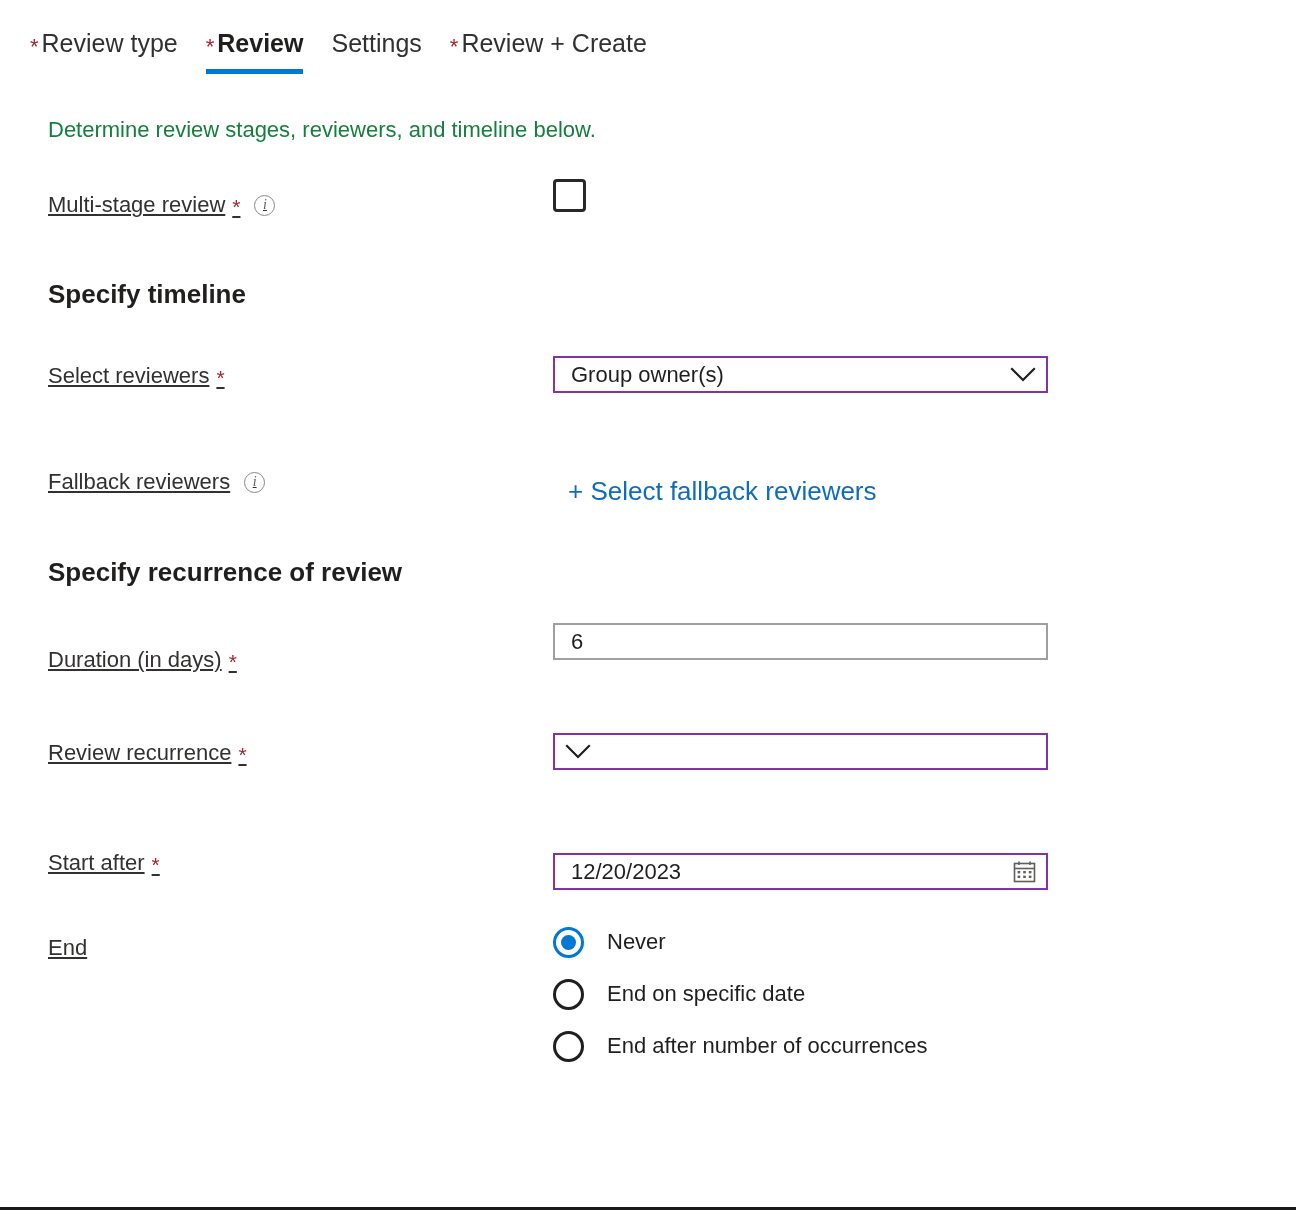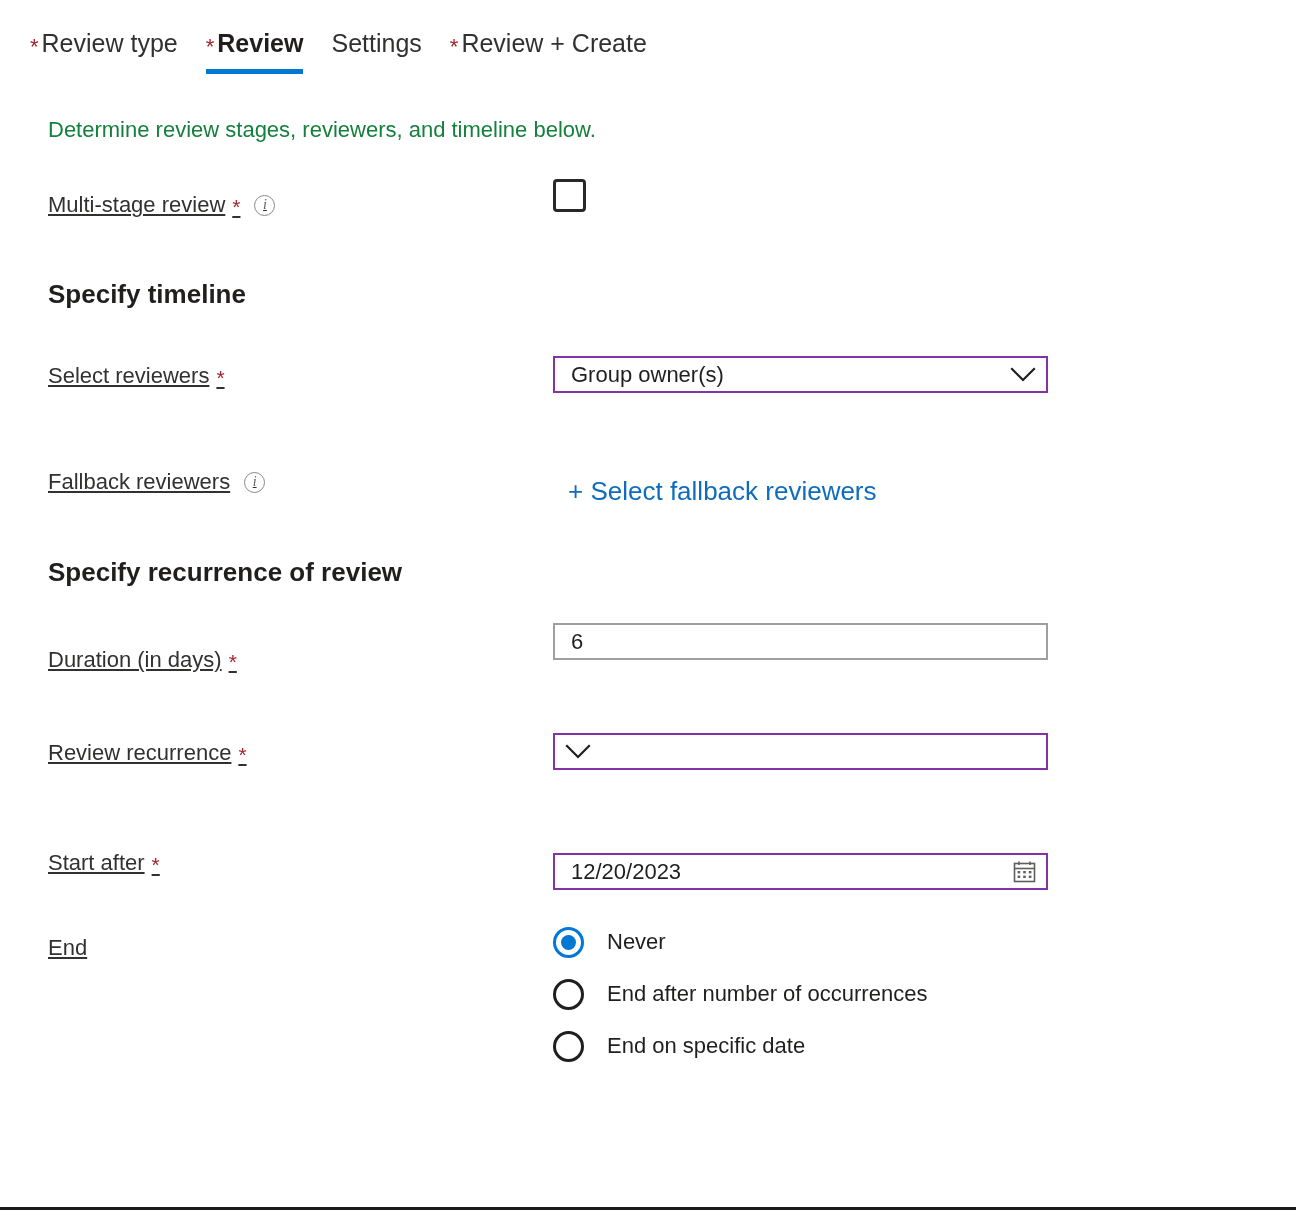--- a/index.html
+++ b/index.html
@@ -351,24 +351,24 @@
 
     <div class="radio-group" style="top:0px;">
 
       <div class="radio-item checked">
         <span class="radio-mark"></span>
         <span class="radio-label">Never</span>
       </div>
 
       <div class="radio-item">
         <span class="radio-mark"></span>
+        <span class="radio-label">End on specific date</span>
+      </div>
+
+      <div class="radio-item">
+        <span class="radio-mark"></span>
         <span class="radio-label">End after number of occurrences</span>
       </div>
 
-      <div class="radio-item">
-        <span class="radio-mark"></span>
-        <span class="radio-label">End on specific date</span>
-      </div>
-
     </div>
   </div>
 
 </div>
 
 </body></html>

